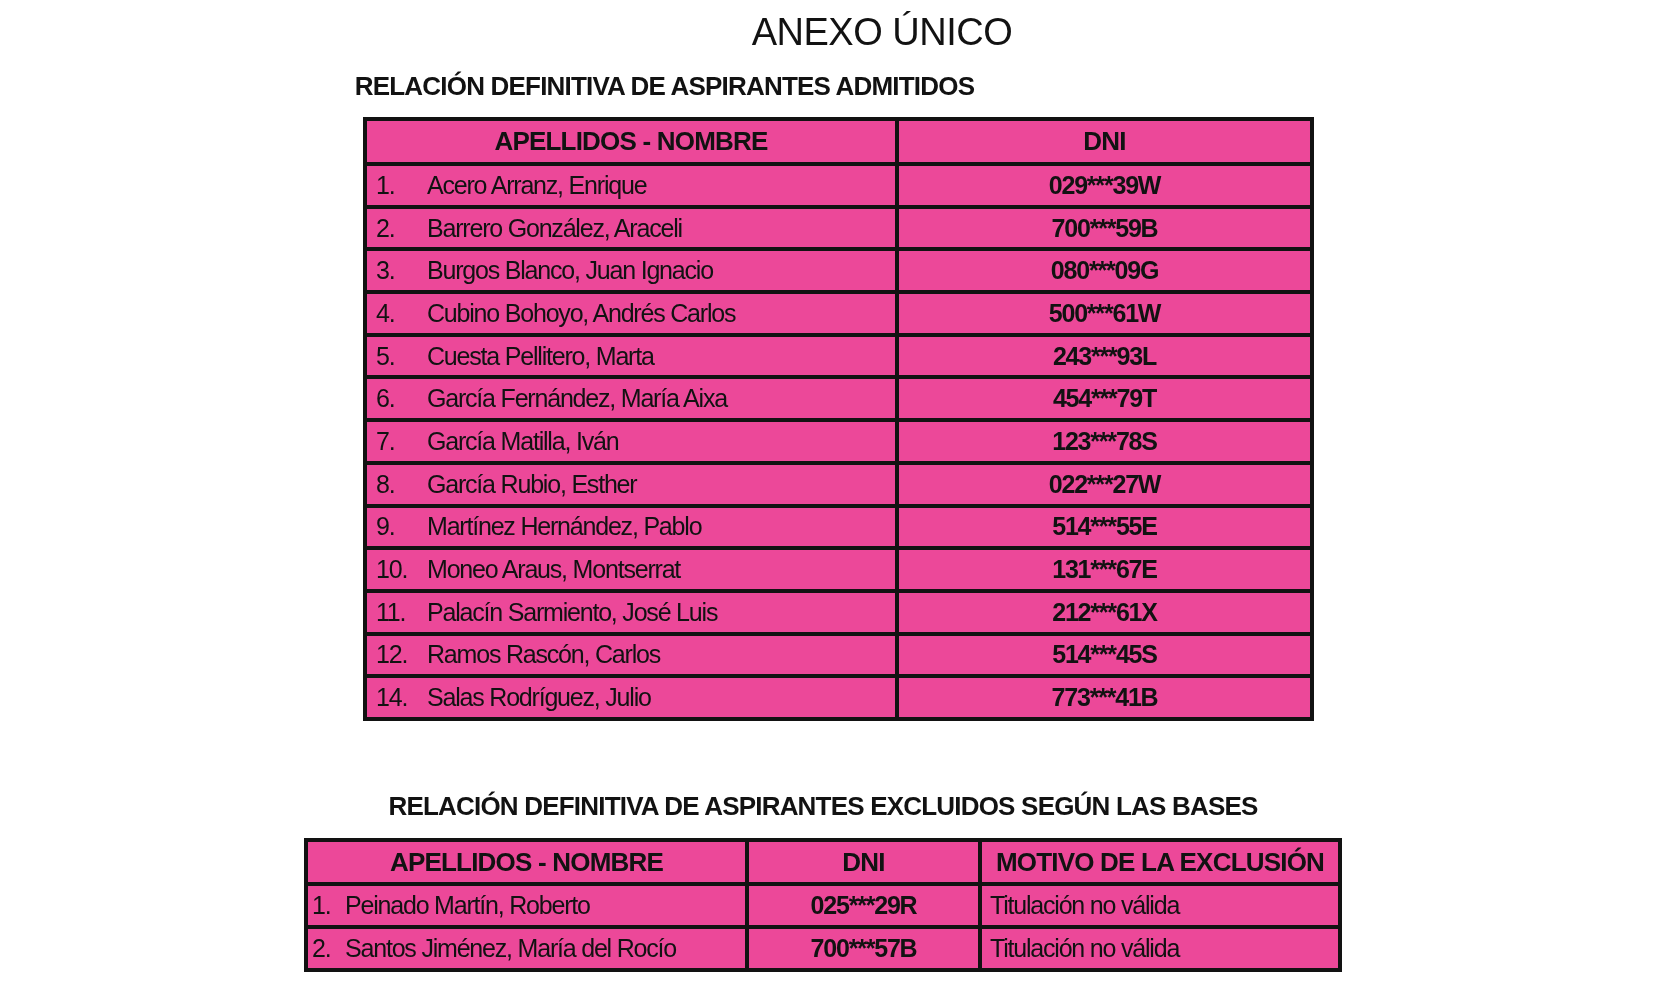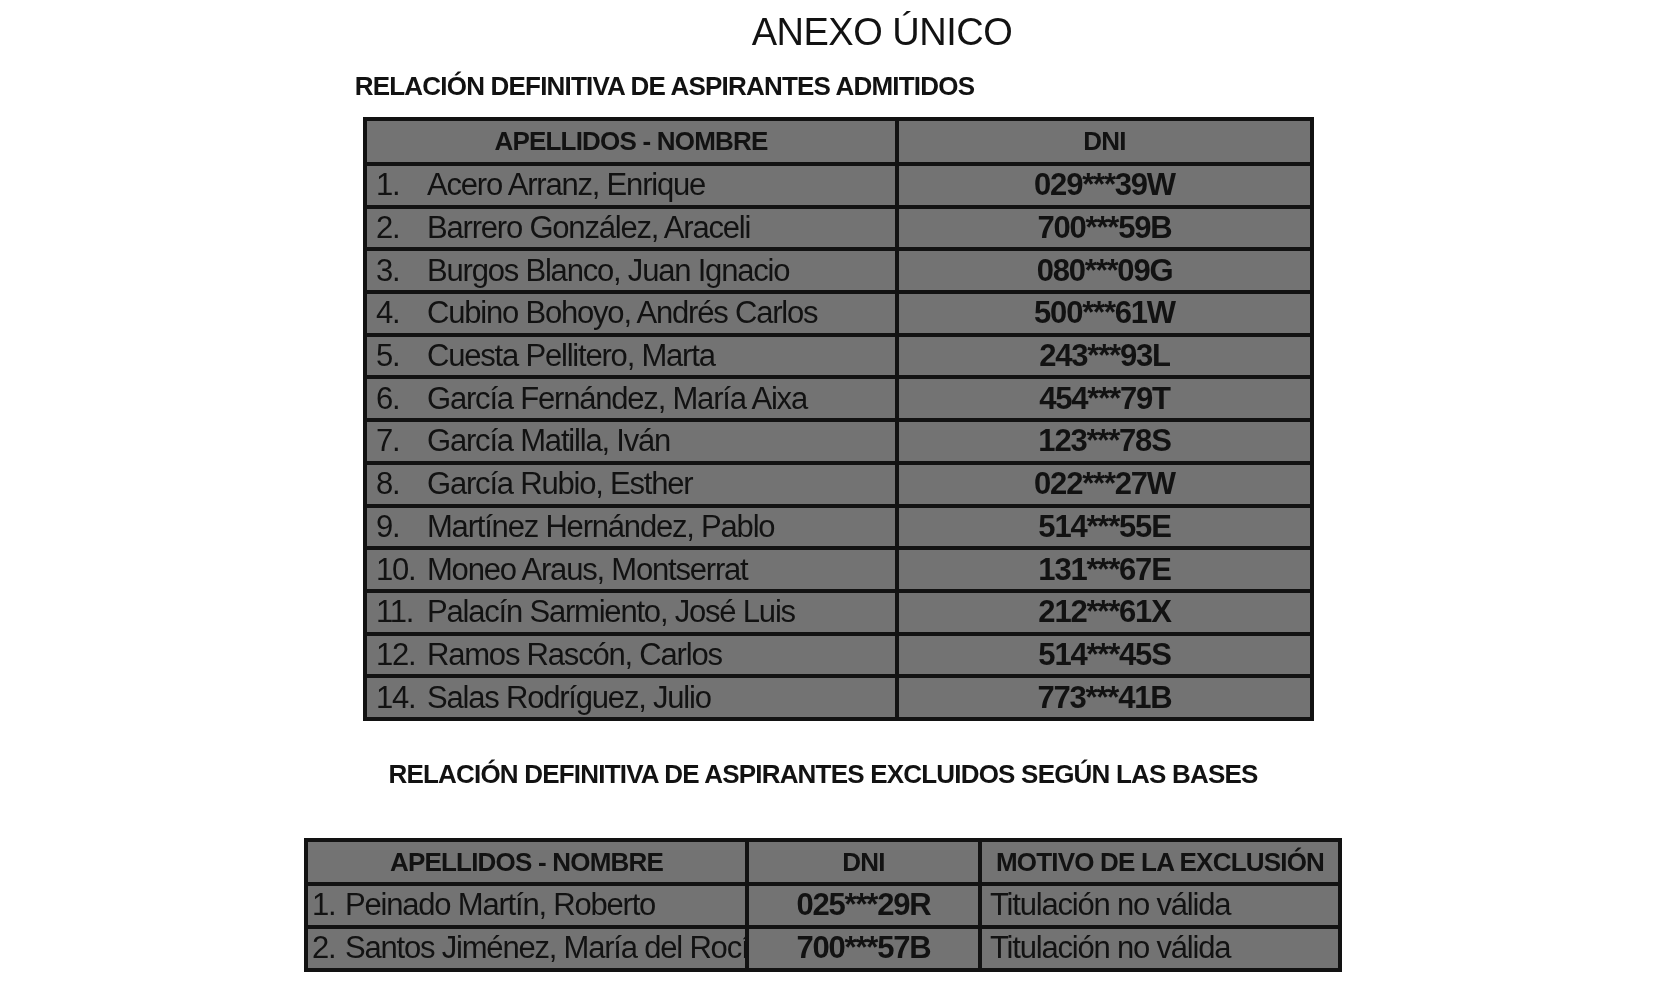--- a/index.html
+++ b/index.html
@@ -42,45 +42,45 @@
     font-weight: 700;
     letter-spacing: -0.8px;
     line-height: 28px;
   }
   #heading-admitted {
     top: 72px;
     left: 0;
     width: 1329px;
   }
   #heading-excluded {
-    top: 760px;
+    top: 792px;
     left: 0;
     width: 1646px;
   }
   table {
     position: absolute;
     border-collapse: collapse;
     table-layout: fixed;
-    background: #737373;
+    background: #ec4899;
   }
   th, td {
     border: 4px solid #121212;
     padding: 0;
     vertical-align: middle;
     overflow: hidden;
     white-space: nowrap;
   }
   th {
     font-size: 26px;
     font-weight: 700;
     letter-spacing: -0.8px;
     text-align: center;
   }
   td {
-    font-size: 31px;
+    font-size: 25px;
     letter-spacing: -1.2px;
   }
   #table-admitted {
     left: 363px;
     top: 117px;
     width: 947px;
   }
   #table-admitted thead tr { height: 45px; }
   #table-admitted tbody tr { height: 42.7px; }
   #table-excluded {

